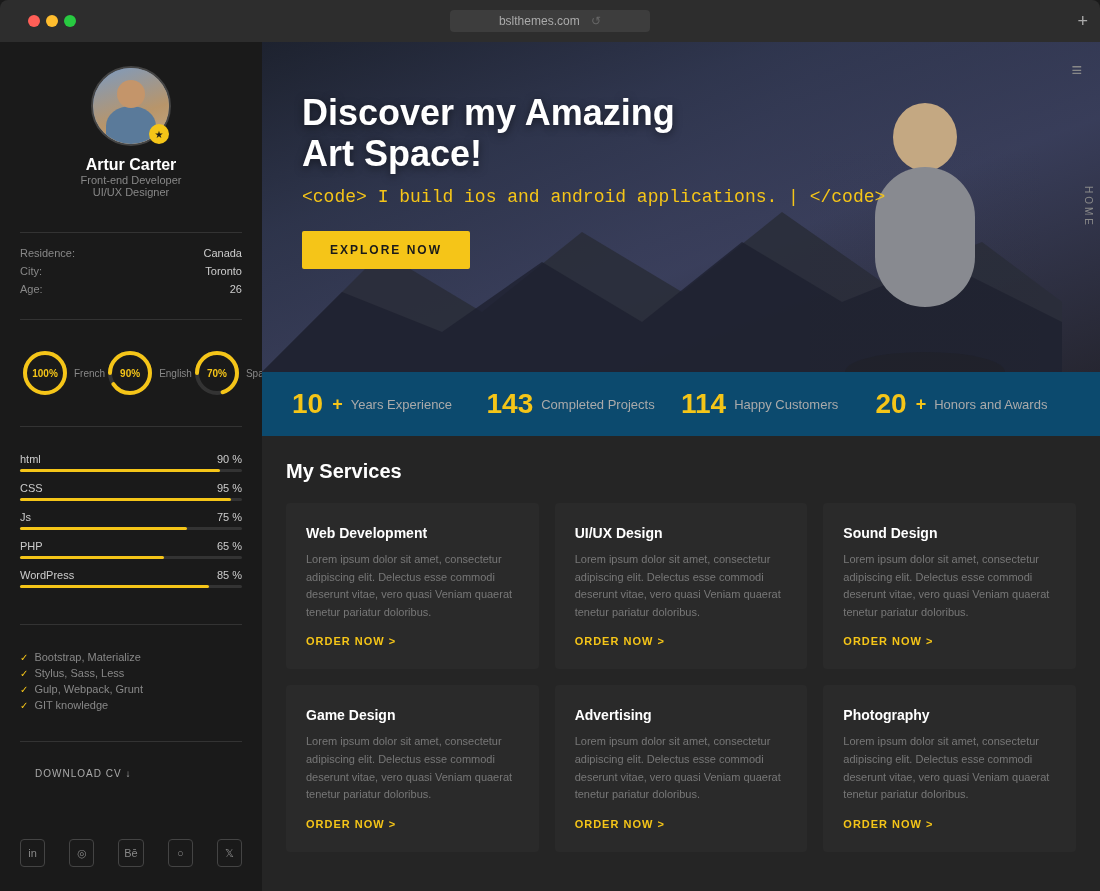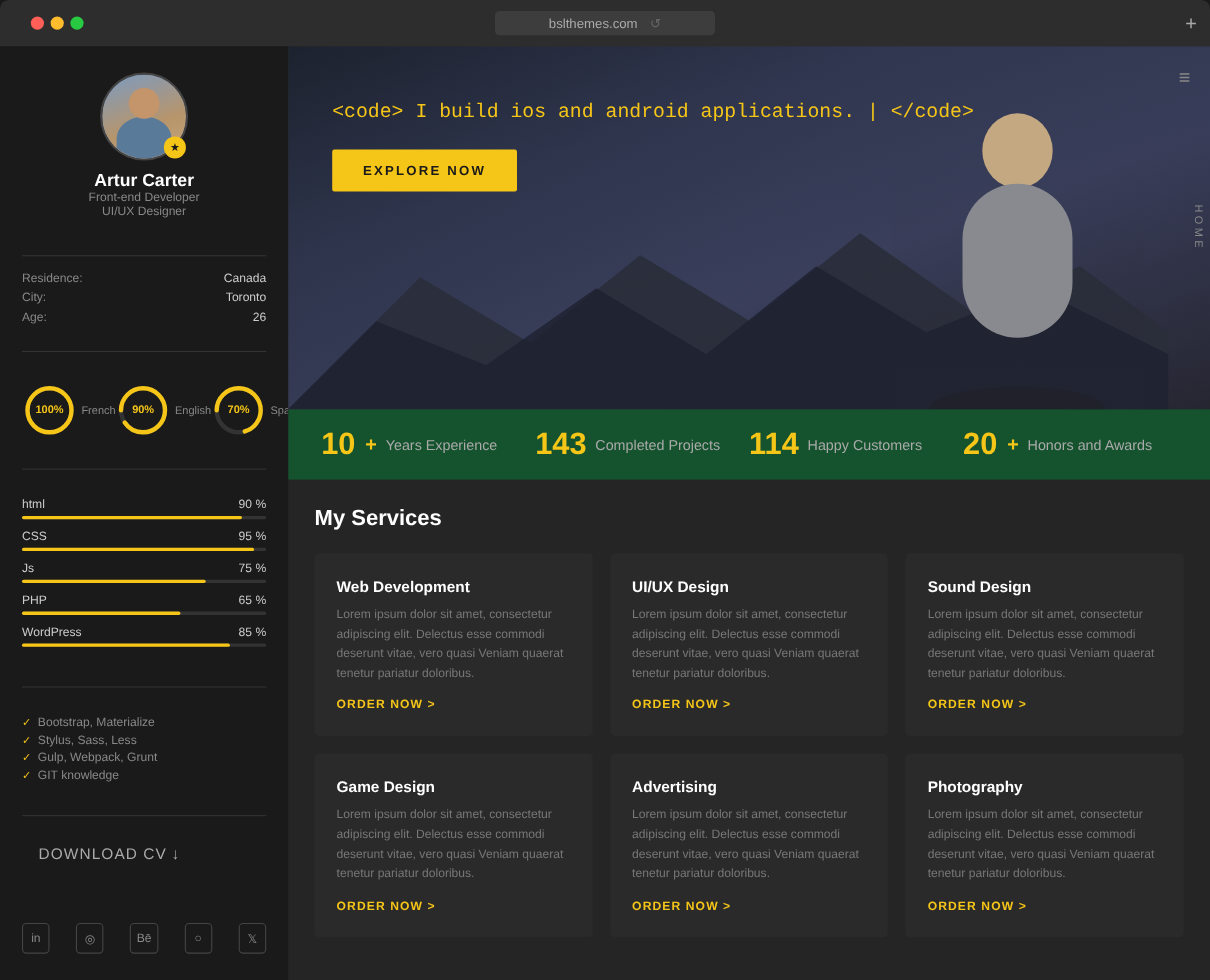--- a/index.html
+++ b/index.html
@@ -214,21 +214,21 @@
       align-items: center;
       gap: 6px;
       color: #888;
       font-size: 11px;
       margin-bottom: 4px;
     }
     .tech-check { color: #f5c518; font-size: 10px; }
 
     .download-cv {
       color: #aaa;
-      font-size: 14px;
+      font-size: 10px;
       letter-spacing: 1px;
       text-transform: uppercase;
       margin: 12px 0 14px;
       cursor: pointer;
       display: flex;
       align-items: center;
       gap: 4px;
       padding-left: 15px;
     }
 
@@ -330,21 +330,21 @@
       right: 14px;
       z-index: 10;
       color: #888;
       font-size: 18px;
       cursor: pointer;
       padding: 4px;
     }
 
     
     .stats-bar {
-      background: #14532d;
+      background: #0c4a6e;
       display: flex;
       align-items: center;
       padding: 16px 30px;
       gap: 0;
     }
     .stat-item {
       display: flex;
       align-items: center;
       gap: 8px;
       flex: 1;
@@ -609,20 +609,24 @@
           <rect x="50" y="85" width="100" height="140" rx="50" fill="#888a90"></rect>
           <ellipse cx="100" cy="290" rx="80" ry="20" fill="#1e1e1e" opacity="0.3"></ellipse>
         </svg>
       </div>
 
       <div class="hamburger-menu">≡</div>
 
       <div style="position:absolute;right:0;top:50%;color:#888;font-size:10px;letter-spacing:3px;text-transform:uppercase;z-index:10;writing-mode:vertical-rl;text-orientation:mixed;padding:8px 6px;transform:translateY(-50%);">HOME</div>
 
       <div class="hero-content">
+        <div class="hero-title">
+          <span>Discover my Amazing</span><br>
+          <span>Art Space!</span>
+        </div>
         <div class="hero-subtitle">
           <span style="color:#f5c518;">&lt;code&gt;</span>
           <span> I build ios and android applications. | </span>
           <span style="color:#f5c518;">&lt;/code&gt;</span>
         </div>
         <button class="hero-btn">EXPLORE NOW</button>
       </div>
     </div>
 
     <div class="stats-bar" id="stats-bar">

